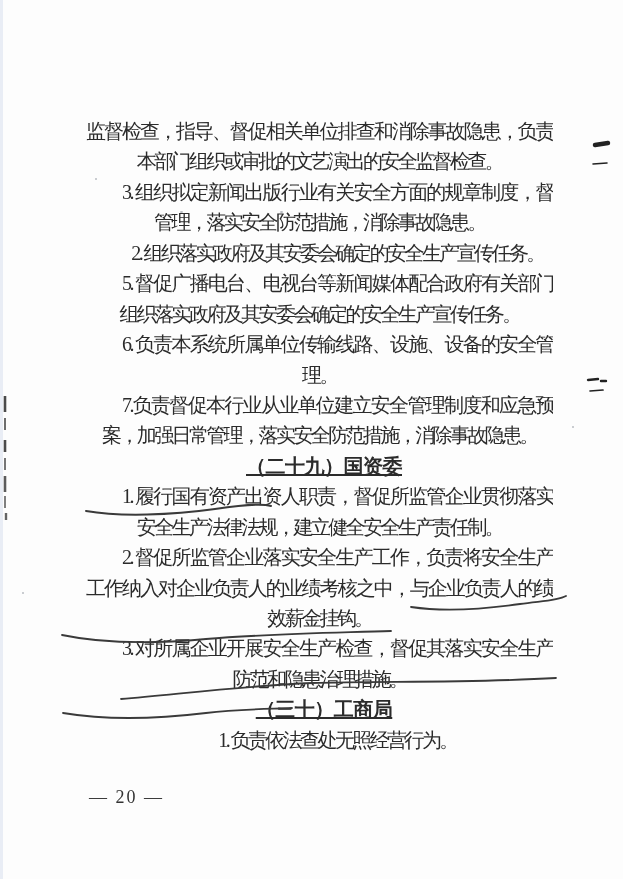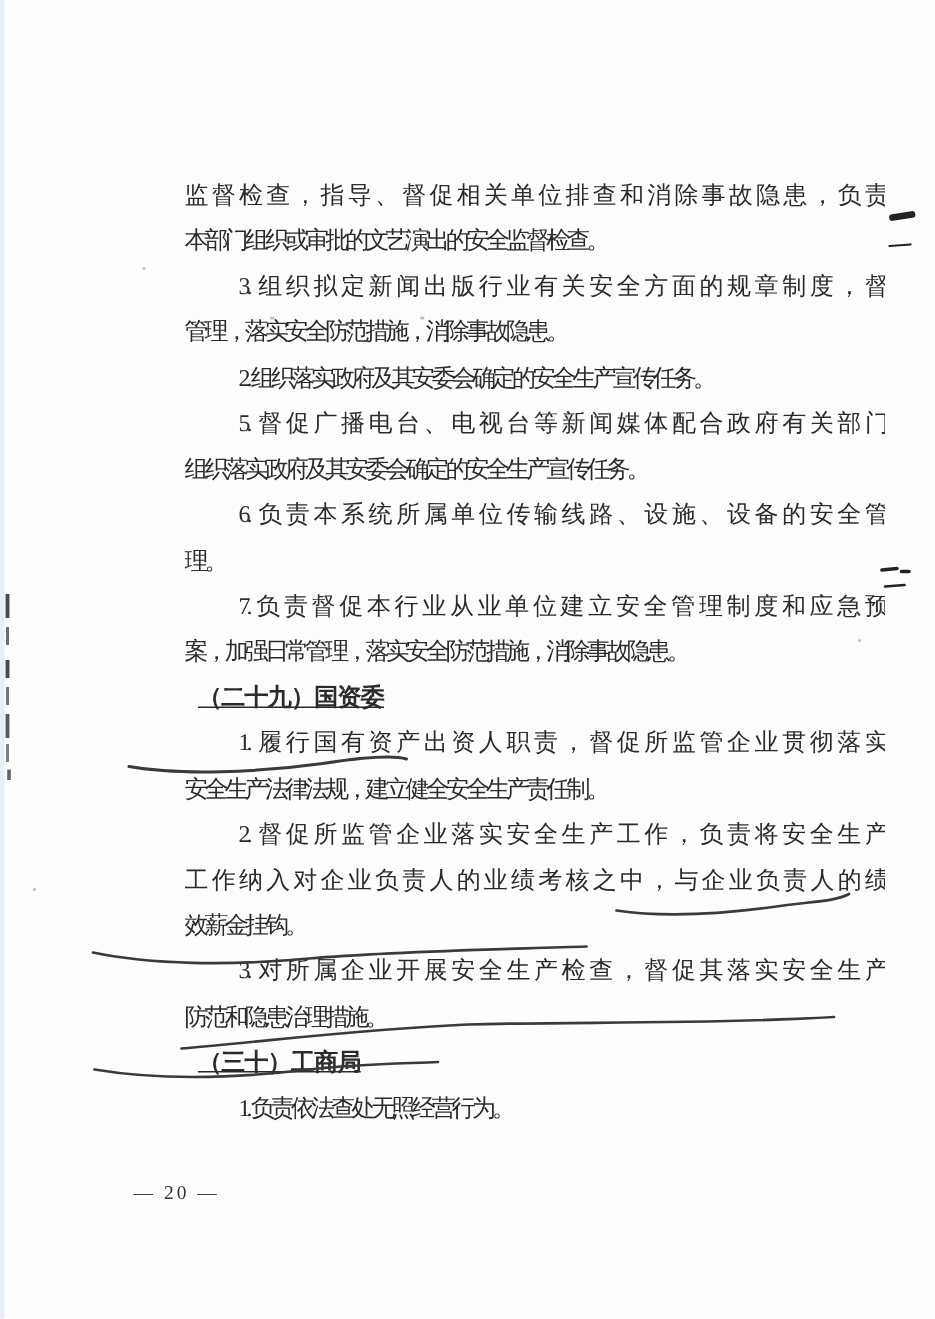--- a/index.html
+++ b/index.html
@@ -6,32 +6,32 @@
   body{
     width:623px;height:879px;position:relative;overflow:hidden;
     background:#ffffff;
     font-family:"Liberation Serif","DejaVu Serif",serif;
   }
   .page{position:absolute;inset:0;background:#fdfdfd;}
   
   .edge-strip{position:absolute;left:0;top:0;width:3px;height:879px;background:#e9edf5;}
   .content{
     position:absolute;left:86px;top:116px;width:467px;
-    color:#2b2b2b;font-size:16px;letter-spacing:-2.6px;margin-left:37px;
+    color:#2b2b2b;font-size:20px;letter-spacing:-2.6px;
   }
   .line{
     height:30.45px;line-height:30.45px;overflow:hidden;
-    white-space:normal;text-align:left;
+    white-space:normal;text-align:center;
   }
   .full{text-align:justify;text-align-last:justify;}
   .indent{text-indent:36px;}
   .heading{font-weight:bold;text-indent:9px;letter-spacing:-0.5px;text-decoration:underline;}
   .footer{
     position:absolute;left:89px;top:787px;
-    font-size:13px;color:#333;letter-spacing:2px;white-space:nowrap;
+    font-size:18px;color:#333;letter-spacing:2px;white-space:nowrap;
   }
   .overlay{position:absolute;left:0;top:0;pointer-events:none;}
   .speck{position:absolute;background:#b9bcc2;border-radius:50%;}
 </style>
 </head>
 <body>
 
 <div class="page">
 
   <div class="edge-strip"></div>

